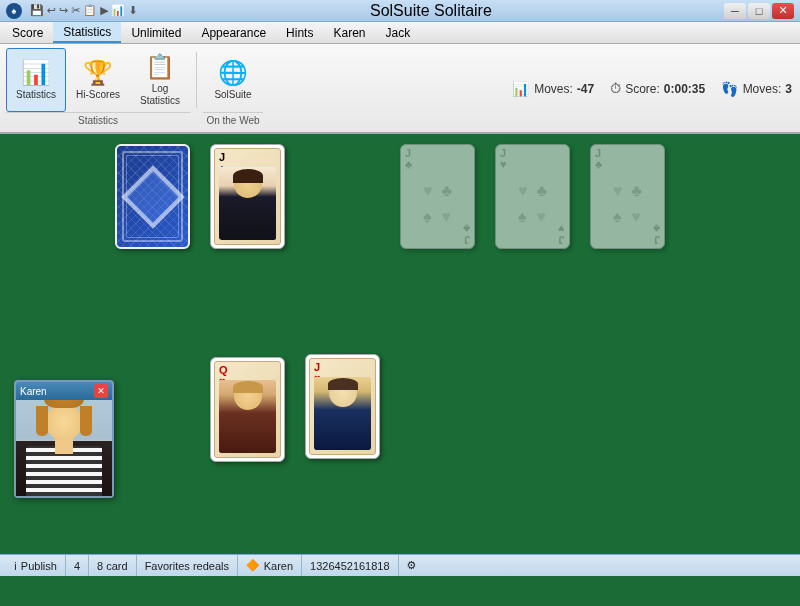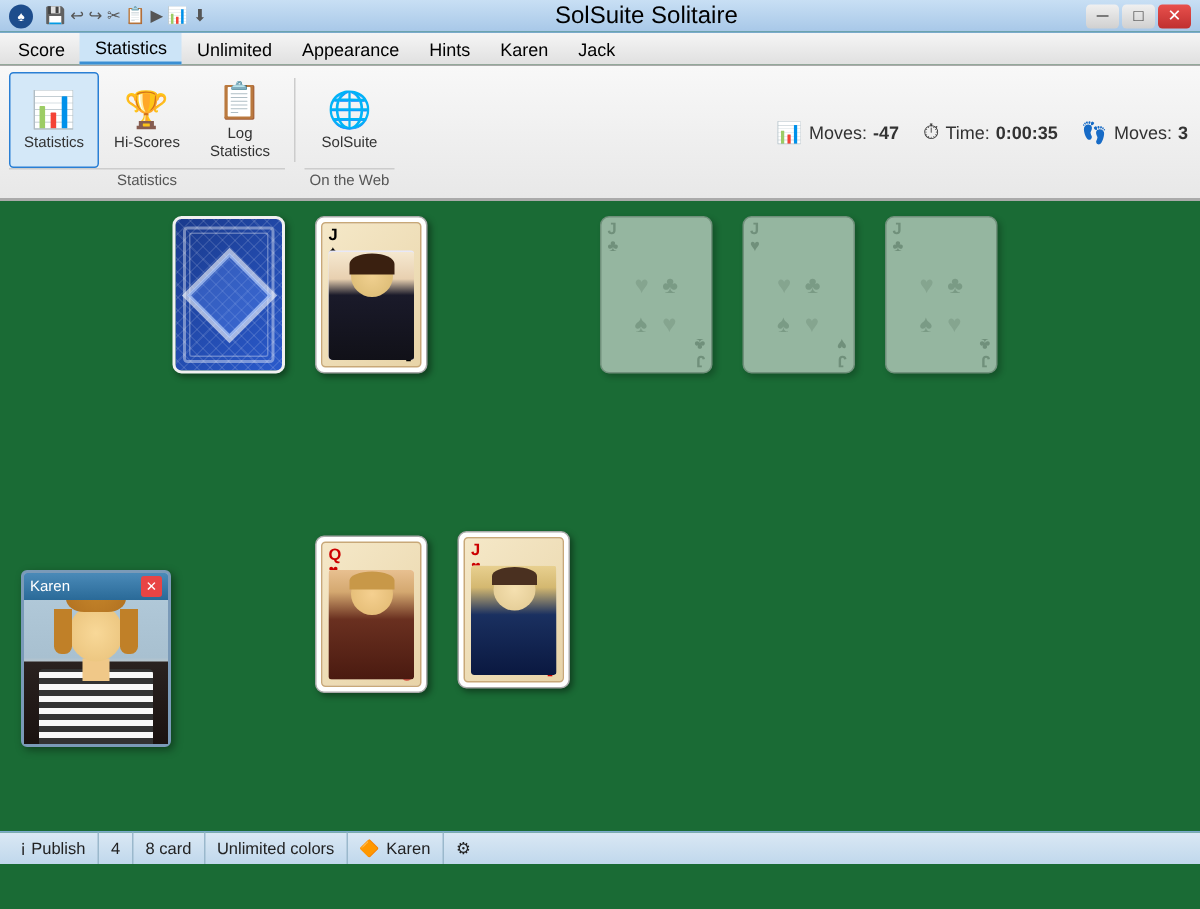--- a/index.html
+++ b/index.html
@@ -230,21 +230,21 @@
   </div>
 
   <div class="toolbar-status">
     <div class="status-item">
       <span class="status-icon">📊</span>
       <span>Moves:</span>
       <strong>-47</strong>
     </div>
     <div class="status-item">
       <span class="status-icon">⏱</span>
-      <span>Time:</span>
+      <span>Score:</span>
       <strong>0:00:35</strong>
     </div>
     <div class="status-item">
       <span class="status-icon">👣</span>
       <span>Moves:</span>
       <strong>3</strong>
     </div>
   </div>
 </div>
 
@@ -374,22 +374,25 @@
     <span>ℹ</span>
     <span>Publish</span>
   </div>
   <div class="status-section">
     <span>4</span>
   </div>
   <div class="status-section">
     <span>8 card</span>
   </div>
   <div class="status-section">
-    <span>Unlimited colors</span>
+    <span>Favorites redeals</span>
   </div>
   <div class="status-section">
     <span>🔶</span>
     <span>Karen</span>
   </div>
+  <div class="status-section">
+    <span>1326452161818</span>
+  </div>
   <div class="status-section" style="border-right:none;">
     <span>⚙</span>
   </div>
 </div>
 
 </body></html>

